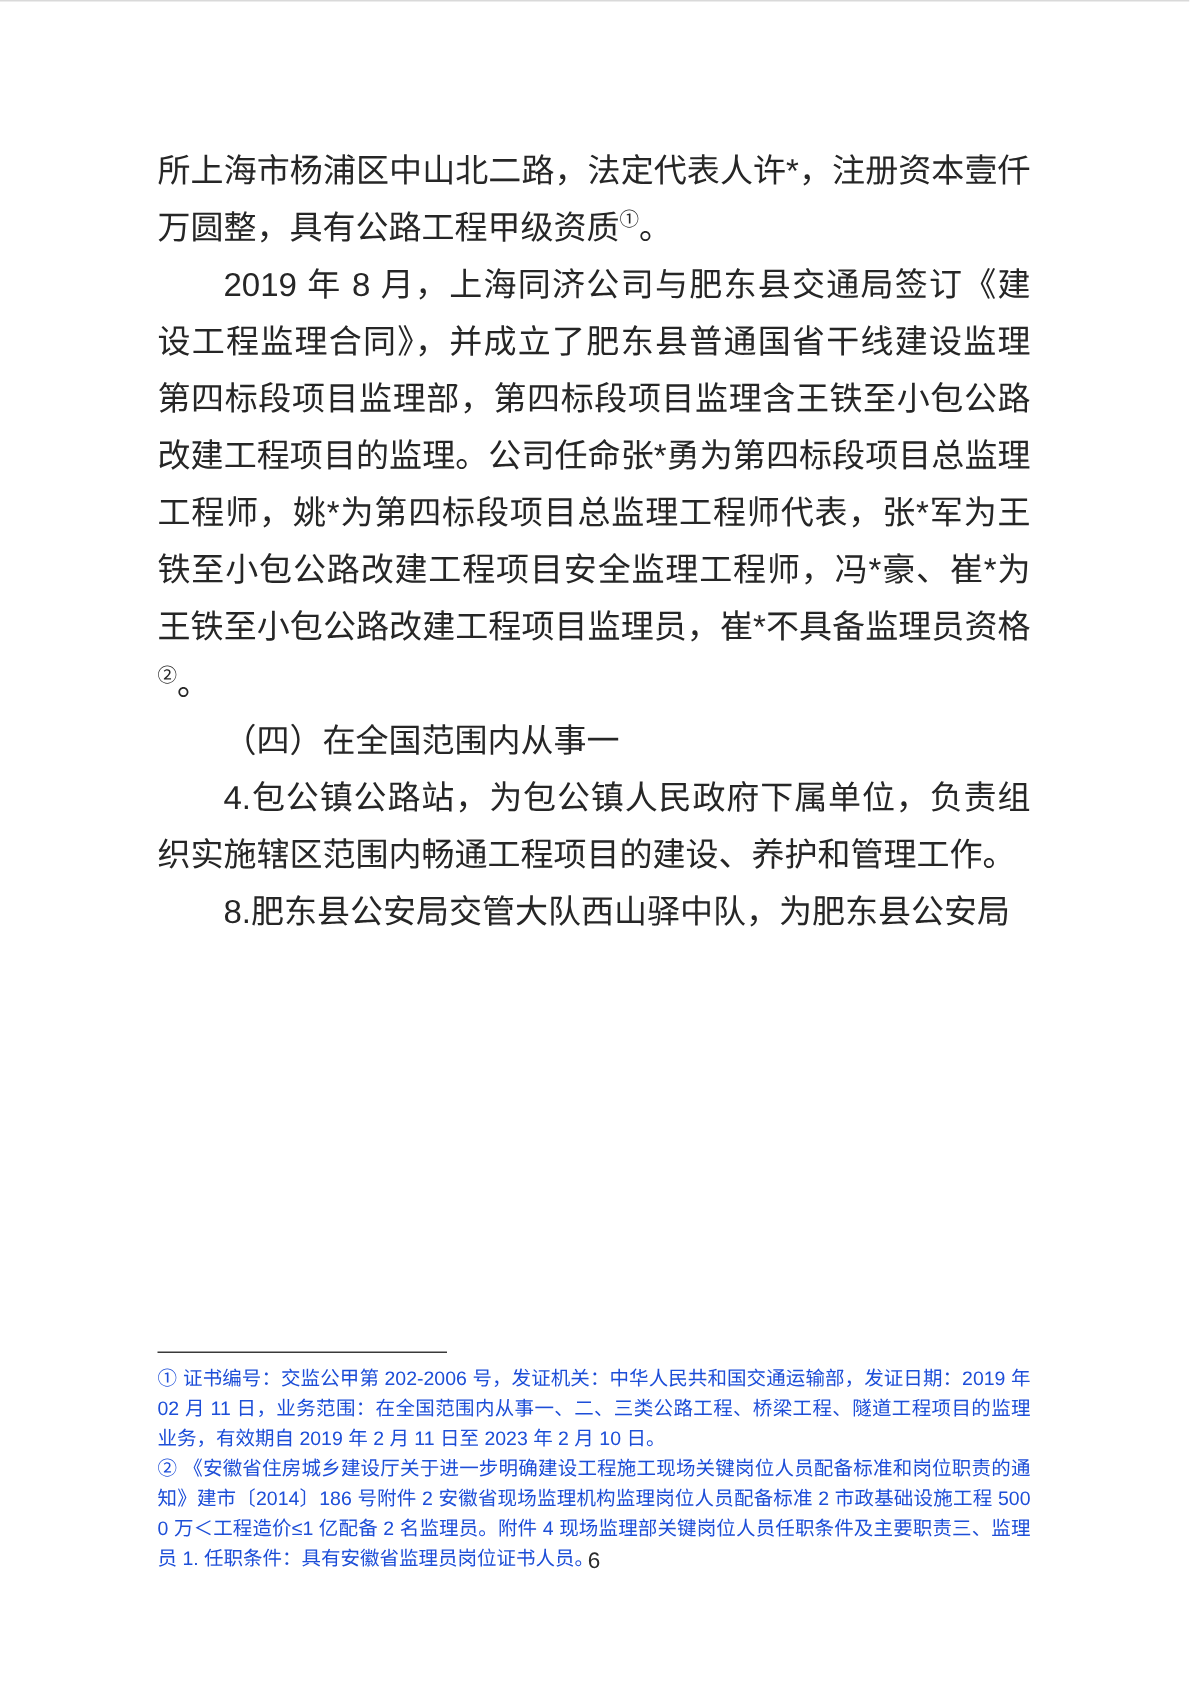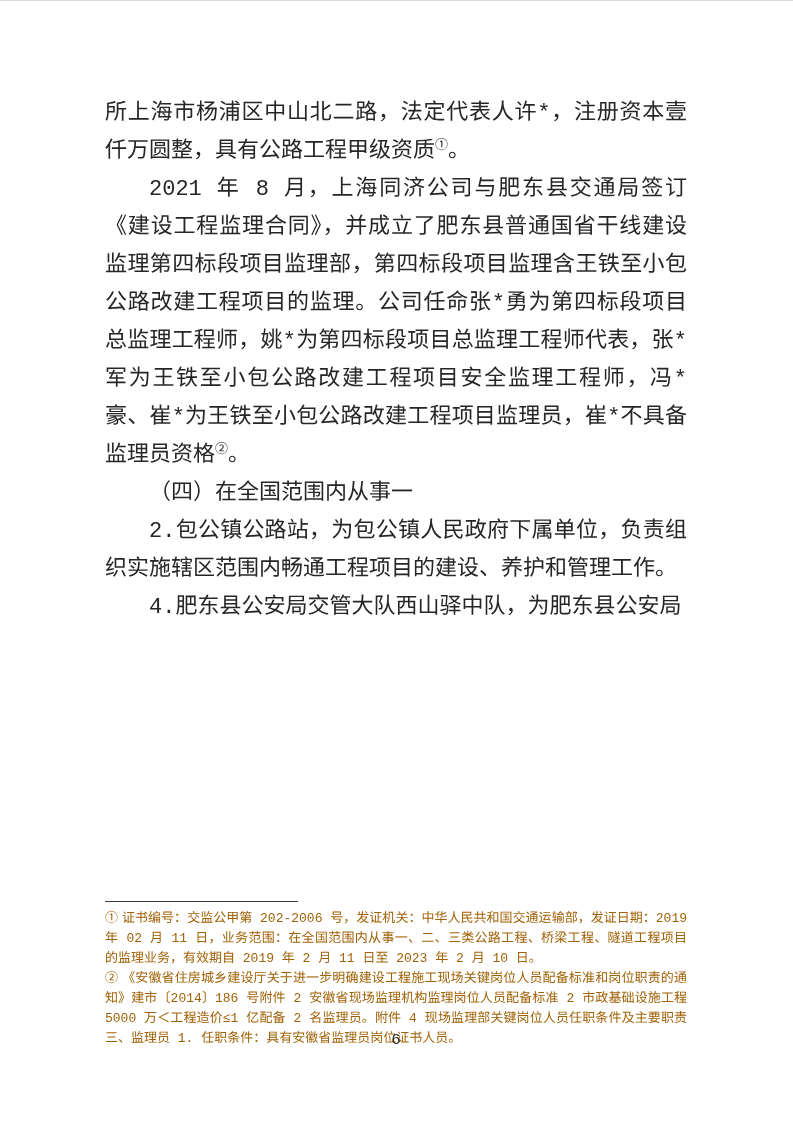--- a/index.html
+++ b/index.html
@@ -7,21 +7,21 @@
     padding: 0;
     background: #ffffff;
   }
   .page {
     position: relative;
     width: 793px;
     height: 1122px;
     background: #ffffff;
     box-sizing: border-box;
     border-top: 1px solid #d9d9d9;
-    font-family: Liberation Mono, monospace;
+    font-family: Liberation Sans, sans-serif;
     color: #262626;
     overflow: hidden;
   }
   .content {
     position: absolute;
     left: 105px;
     top: 94px;
     width: 582px;
     font-size: 22px;
     line-height: 38px;
@@ -41,21 +41,21 @@
     line-height: 0;
     vertical-align: super;
   }
   .footnote-area {
     position: absolute;
     left: 105px;
     top: 900px;
     width: 582px;
     font-size: 13px;
     line-height: 20px;
-    color: #a16207;
+    color: #1d4ed8;
     text-align: justify;
     text-justify: inter-character;
     word-break: break-all;
   }
   .footnote-separator {
     width: 193px;
     height: 0;
     border-top: 1.5px solid #3a3a3a;
     margin-bottom: 7px;
   }
@@ -78,29 +78,29 @@
 </style>
 </head>
 <body>
 
 <div class="page">
 
   <div class="content">
 
     <p class="para"><span>所上海市杨浦区中山北二路，法定代表人许*，注册资本壹仟万圆整，具有公路工程甲级资质</span><sup class="fn-ref">①</sup><span>。</span></p>
 
-    <p class="para indent"><span>2021 年 8 月，上海同济公司与肥东县交通局签订《建设工程监理合同》，并成立了肥东县普通国省干线建设监理第四标段项目监理部，第四标段项目监理含王铁至小包公路改建工程项目的监理。公司任命张*勇为第四标段项目总监理工程师，姚*为第四标段项目总监理工程师代表，张*军为王铁至小包公路改建工程项目安全监理工程师，冯*豪、崔*为王铁至小包公路改建工程项目监理员，崔*不具备监理员资格</span><sup class="fn-ref">②</sup><span>。</span></p>
+    <p class="para indent"><span>2019 年 8 月，上海同济公司与肥东县交通局签订《建设工程监理合同》，并成立了肥东县普通国省干线建设监理第四标段项目监理部，第四标段项目监理含王铁至小包公路改建工程项目的监理。公司任命张*勇为第四标段项目总监理工程师，姚*为第四标段项目总监理工程师代表，张*军为王铁至小包公路改建工程项目安全监理工程师，冯*豪、崔*为王铁至小包公路改建工程项目监理员，崔*不具备监理员资格</span><sup class="fn-ref">②</sup><span>。</span></p>
 
     <p class="para indent"><span>（四）在全国范围内从事一</span></p>
 
 
-    <p class="para indent"><span>2.包公镇公路站，为包公镇人民政府下属单位，负责组织实施辖区范围内畅通工程项目的建设、养护和管理工作。</span></p>
+    <p class="para indent"><span>4.包公镇公路站，为包公镇人民政府下属单位，负责组织实施辖区范围内畅通工程项目的建设、养护和管理工作。</span></p>
 
 
-    <p class="para indent"><span>4.肥东县公安局交管大队西山驿中队，为肥东县公安局</span></p>
+    <p class="para indent"><span>8.肥东县公安局交管大队西山驿中队，为肥东县公安局</span></p>
 
   </div>
 
   <div class="footnote-area">
     <div class="footnote-separator"></div>
 
     <p class="footnote"><span class="fn-marker">①</span><span>证书编号：交监公甲第 202-2006 号，发证机关：中华人民共和国交通运输部，发证日期：2019 年 02 月 11 日，业务范围：在全国范围内从事一、二、三类公路工程、桥梁工程、隧道工程项目的监理业务，有效期自 2019 年 2 月 11 日至 2023 年 2 月 10 日。</span></p>
 
     <p class="footnote"><span class="fn-marker">②</span><span>《安徽省住房城乡建设厅关于进一步明确建设工程施工现场关键岗位人员配备标准和岗位职责的通知》建市〔2014〕186 号附件 2 安徽省现场监理机构监理岗位人员配备标准 2 市政基础设施工程 5000 万＜工程造价≤1 亿配备 2 名监理员。附件 4 现场监理部关键岗位人员任职条件及主要职责三、监理员 1. 任职条件：具有安徽省监理员岗位证书人员。</span></p>
   </div>

